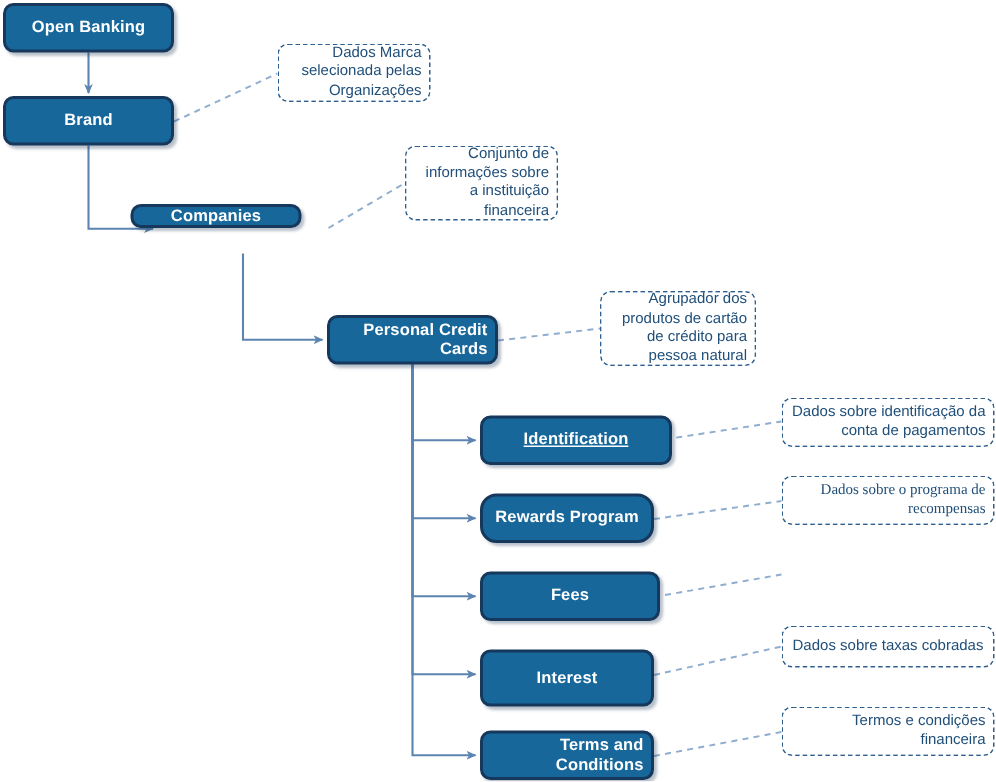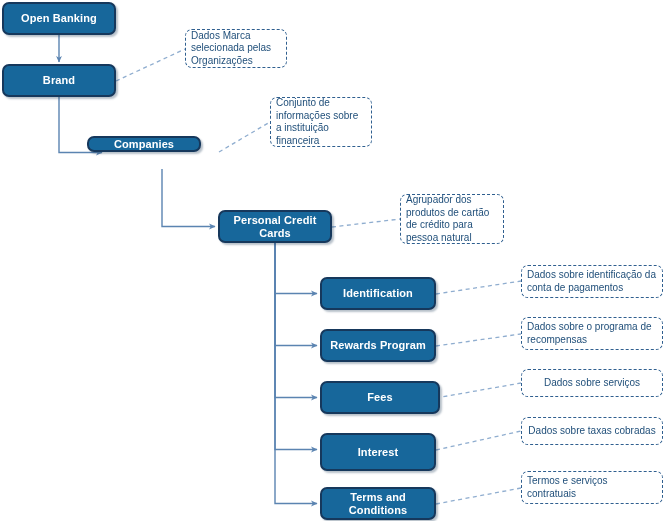--- a/index.html
+++ b/index.html
@@ -29,21 +29,21 @@
   
   .node {
     position: absolute;
     box-sizing: border-box;
     background: #17679b;
     border: 2px solid #16385c;
     border-radius: 7px;
     display: flex;
     align-items: center;
     justify-content: center;
-    text-align: center;
+    text-align: right;
     color: #ffffff;
     font-weight: bold;
     font-size: 11px;
     letter-spacing: 0.1px;
     line-height: 1.15;
     box-shadow: 2px 2px 2px rgba(20,50,80,0.30);
     z-index: 3;
   }
   .node .node-label {
     display: block;
@@ -53,21 +53,21 @@
   
   .callout {
     position: absolute;
     box-sizing: border-box;
     background: #ffffff;
     border: 1.4px dashed #2f5f8f;
     border-radius: 7px;
     display: flex;
     align-items: center;
     justify-content: center;
-    text-align: left;
+    text-align: right;
     color: #1f4e79;
     font-size: 10px;
     line-height: 1.25;
     z-index: 2;
   }
   .callout .callout-text {
     display: block;
     padding: 0 5px;
   }
 </style>
@@ -119,25 +119,25 @@
   </div>
 
   <div class="node" style="left:87px;top:136px;width:114px;height:16px;">
     <span class="node-label">Companies</span>
   </div>
 
   <div class="node" style="left:218px;top:210px;width:114px;height:33px;">
     <span class="node-label">Personal Credit Cards</span>
   </div>
 
-  <div class="node" style="left:320px;top:277px;width:116px;height:33px;">
+  <div class="node" style="left:320px;top:277px;width:128px;height:33px;text-decoration:underline;">
     <span class="node-label">Identification</span>
   </div>
 
-  <div class="node" style="left:320px;top:329px;width:116px;height:33px;">
+  <div class="node" style="left:320px;top:329px;width:116px;height:33px;border-radius:11px;">
     <span class="node-label">Rewards Program</span>
   </div>
 
   <div class="node" style="left:320px;top:381px;width:120px;height:33px;">
     <span class="node-label">Fees</span>
   </div>
 
   <div class="node" style="left:320px;top:433px;width:116px;height:38px;">
     <span class="node-label">Interest</span>
   </div>
@@ -155,29 +155,26 @@
   </div>
 
   <div class="callout" style="left:521px;top:265px;width:142px;height:33px;">
     <span class="callout-text">Dados sobre identificação da conta de pagamentos</span>
   </div>
 
   <div class="callout" style="left:400px;top:194px;width:104px;height:50px;">
     <span class="callout-text">Agrupador dos produtos de cartão de crédito para pessoa natural</span>
   </div>
 
-  <div class="callout" style="left:521px;top:317px;width:142px;height:33px;">
+  <div class="callout" style="left:521px;top:317px;width:142px;height:33px;font-family:Liberation Serif, serif;">
     <span class="callout-text">Dados sobre o programa de recompensas</span>
   </div>
 
-  <div class="callout" style="left:521px;top:369px;width:142px;height:28px;">
-    <span class="callout-text">Dados sobre serviços</span>
-  </div>
 
   <div class="callout" style="left:521px;top:417px;width:142px;height:28px;">
     <span class="callout-text">Dados sobre taxas cobradas</span>
   </div>
 
   <div class="callout" style="left:521px;top:471px;width:142px;height:33px;">
-    <span class="callout-text">Termos e serviços contratuais</span>
+    <span class="callout-text">Termos e condições financeira</span>
   </div>
 
 </div>
 
 </body></html>

